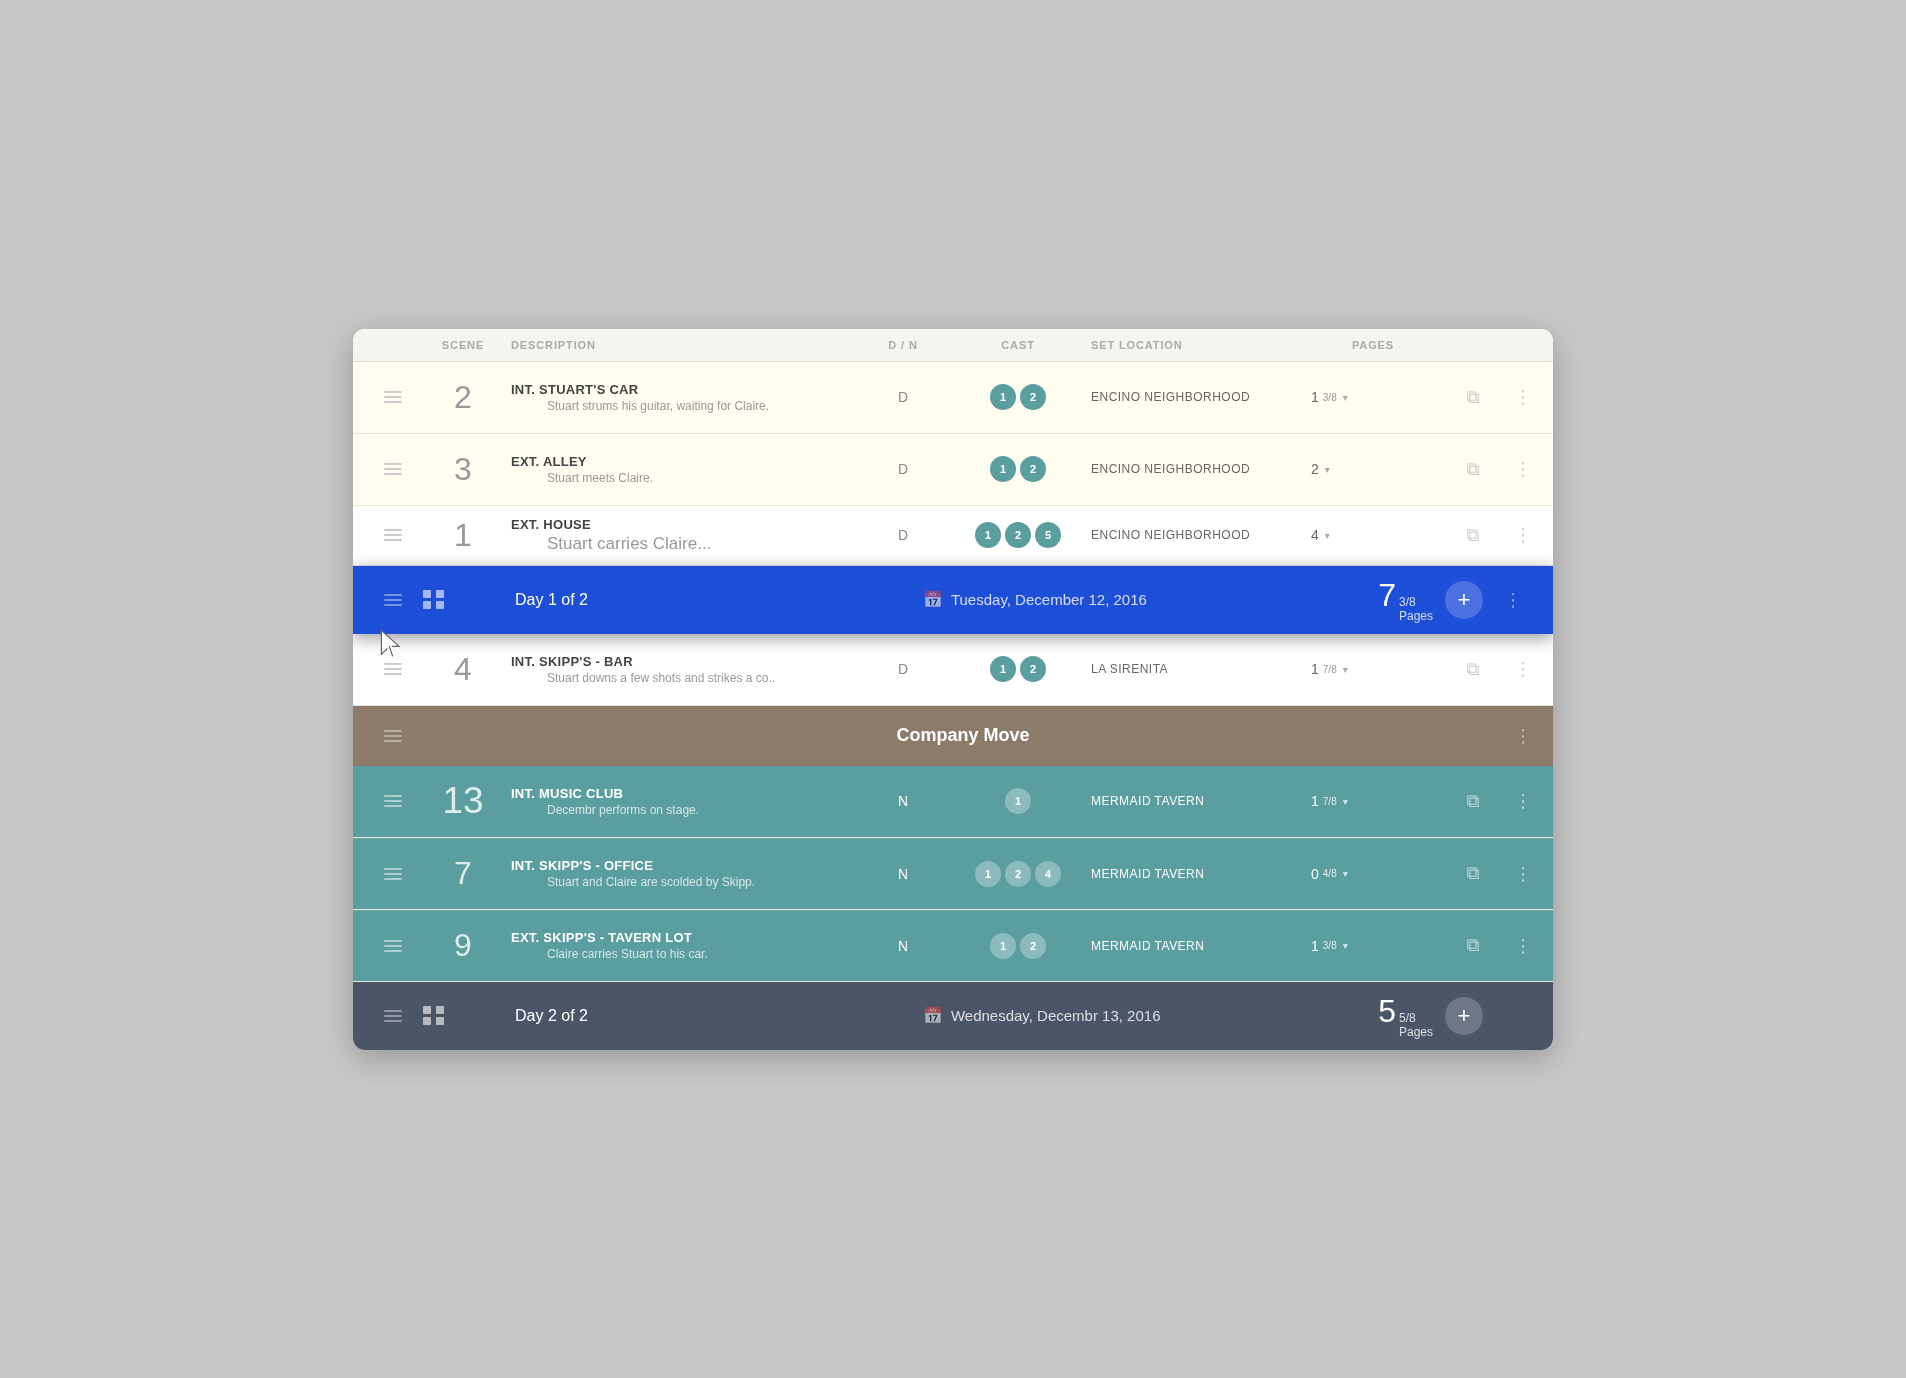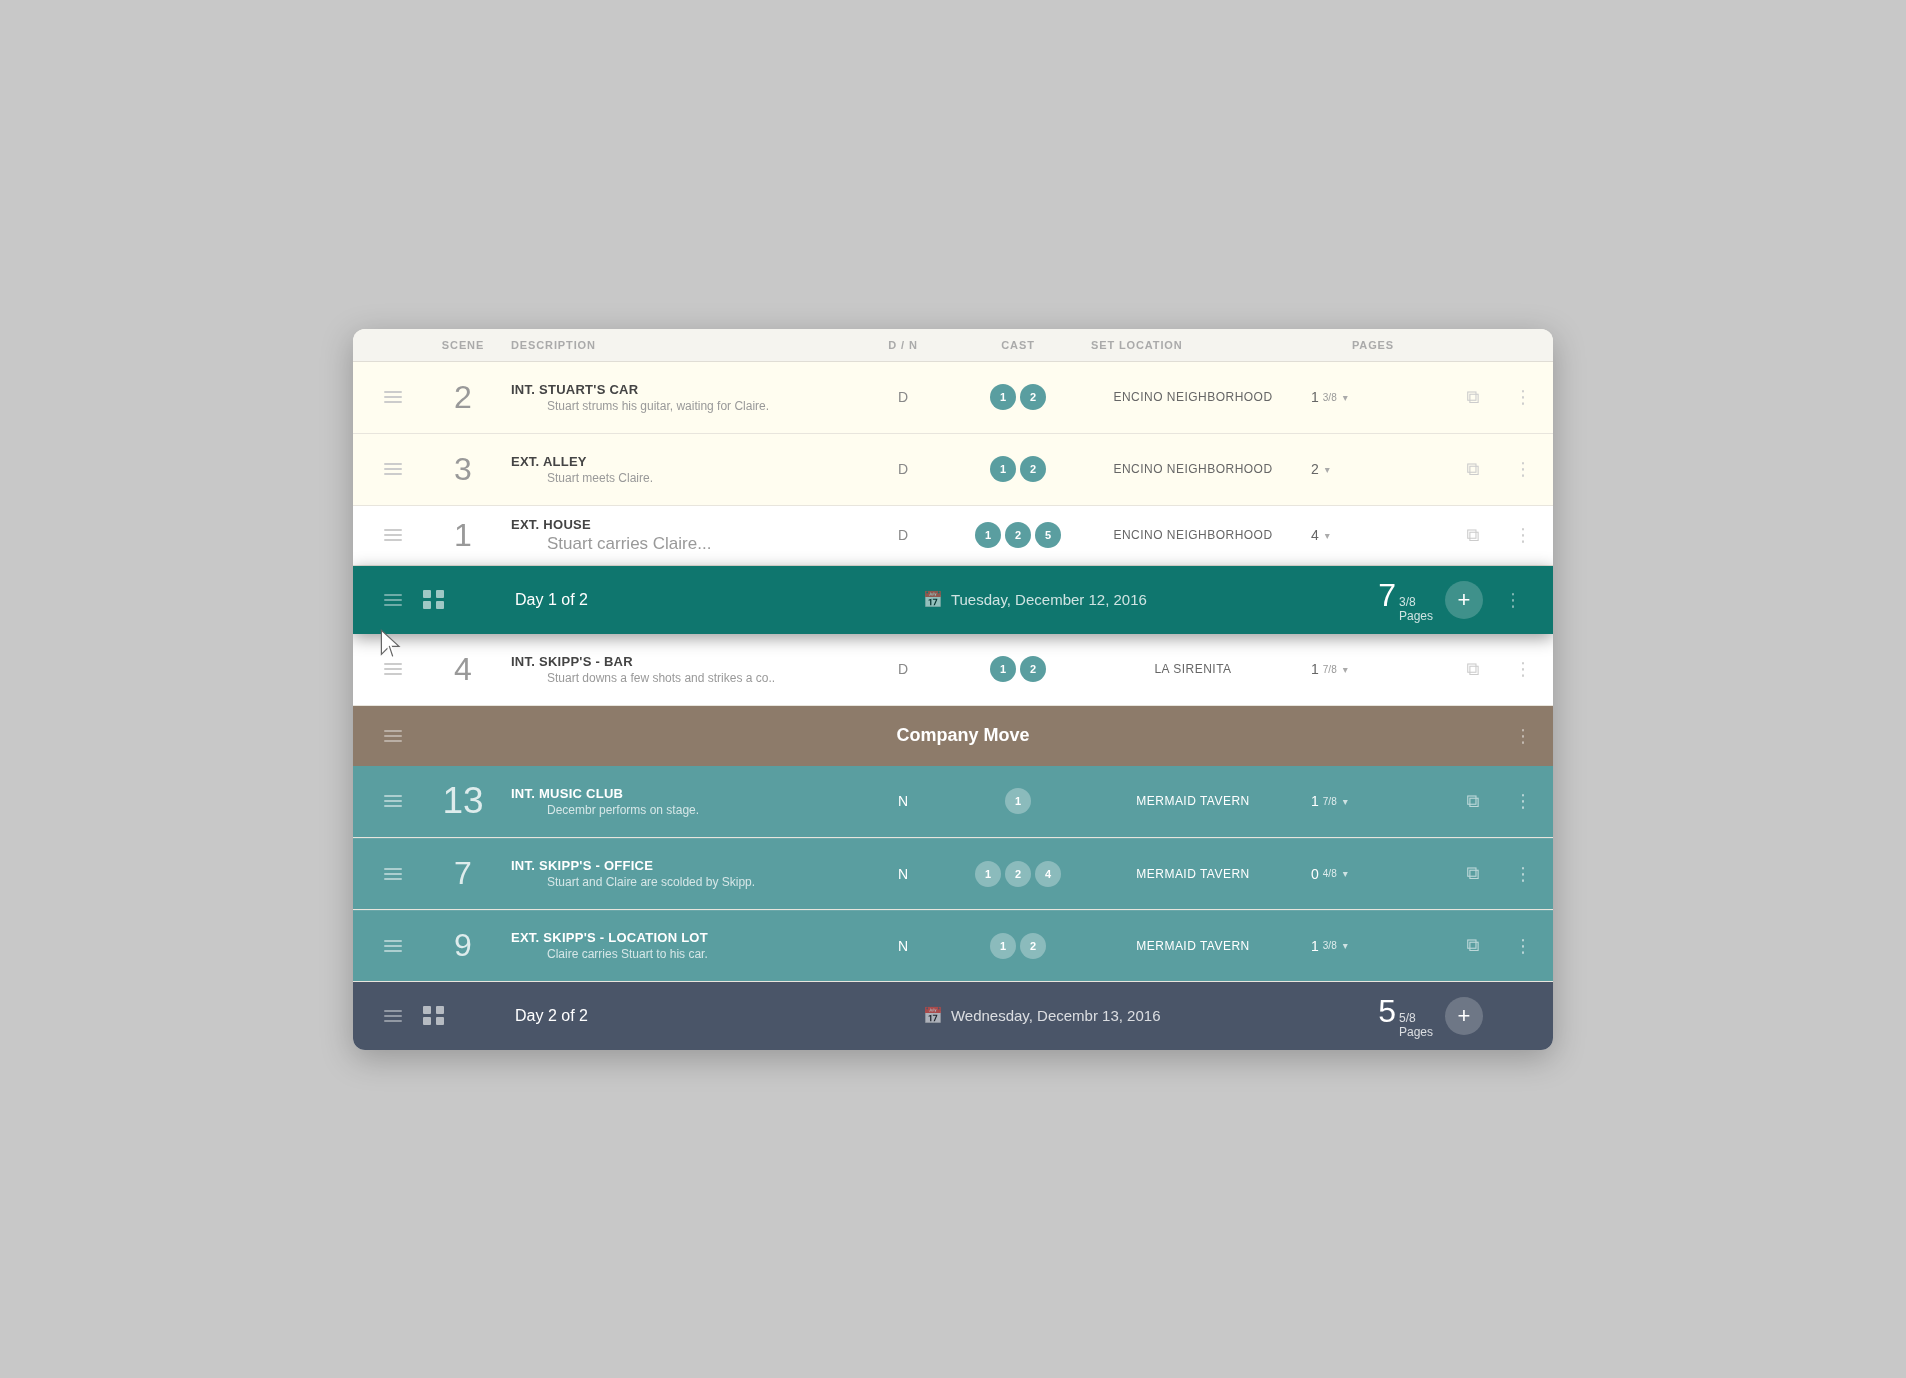--- a/index.html
+++ b/index.html
@@ -126,21 +126,20 @@
       justify-content: center;
     }
     .scene-row.yellow .cast-badge { background: #5a9ea0; }
     .scene-row.teal .cast-badge { background: rgba(255,255,255,0.3); color: #fff; }
 
     .location-text {
       font-size: 12px;
       color: #666;
       letter-spacing: 0.04em;
       padding: 0 8px;
-      text-align: center;
     }
 
     .pages-cell {
       display: flex;
       align-items: center;
       gap: 4px;
       padding: 0 8px;
     }
     .pages-text {
       font-size: 14px;
@@ -174,21 +173,21 @@
       display: grid;
       grid-template-columns: 60px 80px 1fr 400px 160px 60px;
       align-items: center;
       background: #4a5568;
       min-height: 68px;
       padding: 0 10px;
       position: relative;
       z-index: 10;
     }
     .day-header.active {
-      background: #0f766e;
+      background: #1d4ed8;
       box-shadow: 0 4px 16px rgba(0,0,0,0.4);
     }
 
     .day-drag { color: rgba(255,255,255,0.4); }
     .day-drag span { background: rgba(255,255,255,0.4); }
 
     .day-grid-icon {
       color: rgba(255,255,255,0.6);
       font-size: 20px;
       display: grid;
@@ -481,21 +480,21 @@
   </div>
 
   <div class="scene-row teal" style="border-top: 1px solid rgba(255,255,255,0.1);">
     <div class="drag-icon" style="color:rgba(255,255,255,0.5)">
         <span style="background:rgba(255,255,255,0.5)"></span>
         <span style="background:rgba(255,255,255,0.5)"></span>
         <span style="background:rgba(255,255,255,0.5)"></span>
       </div>
     <div class="scene-num" style="color:rgba(255,255,255,0.8); font-size:32px;">9</div>
     <div class="scene-info">
-      <div class="scene-title" style="color:#fff;">EXT. SKIPP'S - LOCATION LOT</div>
+      <div class="scene-title" style="color:#fff;">EXT. SKIPP'S - TAVERN LOT</div>
       <div class="scene-desc" style="color:rgba(255,255,255,0.75);">Claire carries Stuart to his car.</div>
     </div>
     <div class="dm-badge" style="color:#fff;">N</div>
     <div class="cast-badges">
       <div class="cast-badge" style="background:rgba(255,255,255,0.3); color:#fff;">1</div>
       <div class="cast-badge" style="background:rgba(255,255,255,0.3); color:#fff;">2</div>
     </div>
     <div class="location-text" style="color:#fff;">MERMAID TAVERN</div>
     <div class="pages-cell">
       <span class="pages-text" style="color:#fff;">1</span>

